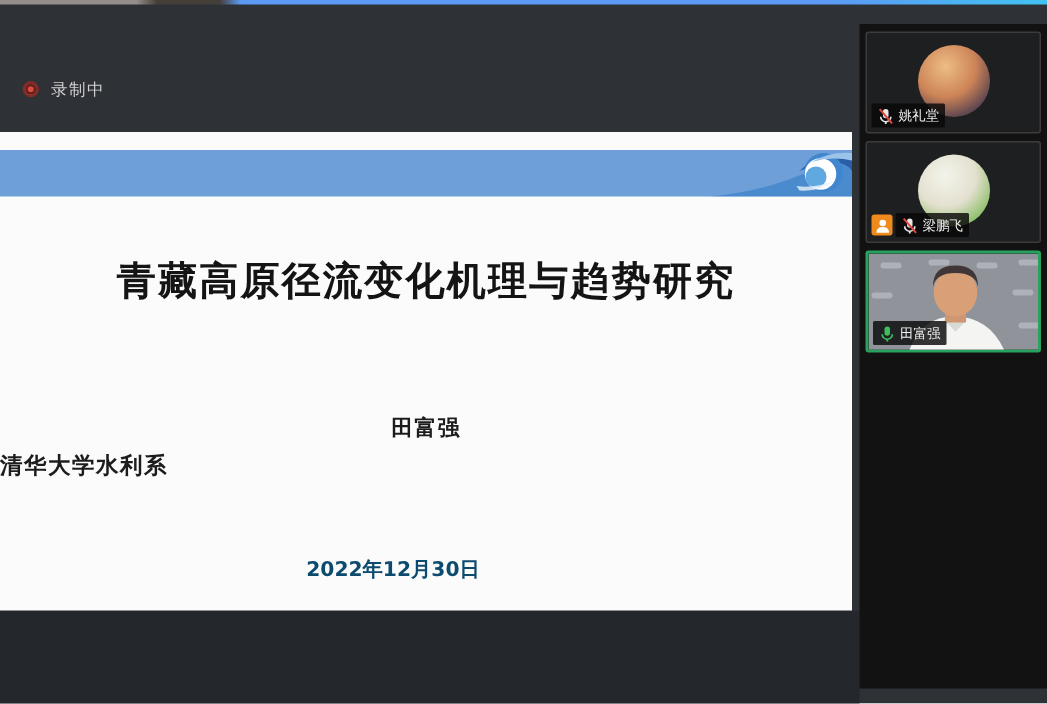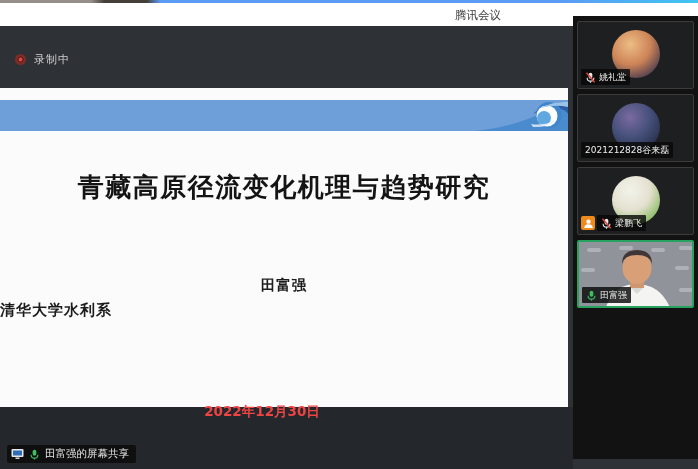--- a/index.html
+++ b/index.html
@@ -30,21 +30,21 @@
   #slide { position:absolute; left:0; top:62px; width:568px; height:319px; background:#fbfbfb; }
   #banner { position:absolute; left:0; top:12px; width:568px; height:31px; background:#6f9fd8; }
   #banner svg { position:absolute; right:0; top:0; height:31px; }
   .slide-title { position:absolute; left:0; top:82px; width:568px; text-align:center;
     font-size:26px; font-weight:bold; color:#141414; letter-spacing:1.5px; }
   .slide-presenter { position:absolute; left:0; top:188px; width:568px; text-align:center;
     font-size:14.5px; font-weight:bold; color:#1c1c1c; letter-spacing:1px; }
   .slide-affil { position:absolute; left:0; top:213px; width:568px; text-align:left;
     font-size:15px; font-weight:bold; color:#1c1c1c; letter-spacing:1px; }
   .slide-date { position:absolute; left:0; top:283px; width:524px; text-align:center;
-    font-size:13.5px; font-weight:bold; color:#ef4444;margin-top:32px; }
+    font-size:13.5px; font-weight:bold; color:#0c4a6e; }
 
   
   #share-label { position:absolute; left:7px; bottom:6px; height:18px; display:flex;
     align-items:center; gap:5px; background:rgba(12,12,12,.88); padding:0 7px 0 4px; border-radius:2px; }
   #share-label .share-text { font-size:10.5px; color:#e8e8e8; }
   #share-label svg { display:block; }
 
   
   #sidebar { position:absolute; left:573px; top:16px; width:125px; height:443px; background:#121212; }
   #tiles { position:absolute; left:4px; top:5px; width:117px; }
@@ -62,23 +62,20 @@
     align-items:center; justify-content:center; flex:0 0 auto; }
   svg.mic { width:11px; height:11px; flex:0 0 auto; }
 </style>
 </head>
 <body>
 
 <div id="app">
 
   <div id="top-strip"></div>
 
-  <div id="titlebar">
-    <span class="title">腾讯会议</span>
-  </div>
 
   <div id="stage">
     <div id="stage-bottom"></div>
 
     <div id="recording">
       <span class="dot"></span>
       <span class="rec-label">录制中</span>
     </div>
 
     <div id="slide">
@@ -92,63 +89,40 @@
           <path d="M58 24 Q70 26 84 20 Q74 28 60 27 Z" fill="#eaf3fc" opacity="0.8"></path>
           <path d="M95 2 Q80 1 68 8 Q82 4 95 7 Z" fill="#9cc4e8"></path>
         </svg>
       </div>
       <div class="slide-title">青藏高原径流变化机理与趋势研究</div>
       <div class="slide-presenter">田富强</div>
       <div class="slide-affil">清华大学水利系</div>
       <div class="slide-date">2022年12月30日</div>
     </div>
 
-    <div id="share-label">
-      <svg width="13" height="12" viewBox="0 0 13 12">
-        <rect x="0.5" y="1" width="12" height="8" rx="1" fill="#e8e8e8"></rect>
-        <rect x="2" y="2.5" width="9" height="5" fill="#2f6db8"></rect>
-        <rect x="4.5" y="9.5" width="4" height="1.4" fill="#e8e8e8"></rect>
-      </svg>
-      <svg class="mic" viewBox="0 0 12 12" width="11" height="11">
-        <rect x="4" y="0.8" width="4" height="6.6" rx="2" fill="#3dbf5f"></rect>
-        <path d="M2.3 6.3a3.7 3.7 0 0 0 7.4 0" fill="none" stroke="#3dbf5f" stroke-width="1.2"></path>
-        <line x1="6" y1="10" x2="6" y2="11.6" stroke="#3dbf5f" stroke-width="1.3"></line>
-      </svg>
-      <span class="share-text">田富强的屏幕共享</span>
-    </div>
   </div>
 
   <div id="sidebar">
     <div id="tiles">
   <div class="tile">
     <div class="avatar" style="background: radial-gradient(circle at 38% 30%, rgb(237, 189, 133) 0%, rgb(205, 132, 87) 45%, rgb(90, 68, 80) 78%, rgb(29, 32, 48) 100%);"></div>
     <div class="name-row">
 
       <span class="name-label">
         <svg class="mic" viewBox="0 0 12 12">
                 <rect x="4" y="0.8" width="4" height="6.6" rx="2" fill="#e8e8e8"></rect>
                 <path d="M2.3 6.3a3.7 3.7 0 0 0 7.4 0" fill="none" stroke="#e8e8e8" stroke-width="1.2"></path>
                 <line x1="6" y1="10" x2="6" y2="11.6" stroke="#e8e8e8" stroke-width="1.3"></line>
                 <line x1="1.6" y1="0.8" x2="10.6" y2="11.2" stroke="#e0473c" stroke-width="1.5"></line>
               </svg>
         <span class="nm">姚礼堂</span>
       </span>
     </div>
   </div>
 
-  <div class="tile">
-    <div class="avatar" style="background: radial-gradient(circle at 38% 30%, rgb(122, 106, 160) 0%, rgb(69, 80, 122) 45%, rgb(42, 51, 80) 78%, rgb(26, 34, 56) 100%);"></div>
-    <div class="name-row">
-
-      <span class="name-label">
-
-        <span class="nm">2021212828谷来磊</span>
-      </span>
-    </div>
-  </div>
 
   <div class="tile">
     <div class="avatar" style="background: radial-gradient(circle at 38% 30%, rgb(242, 244, 234) 0%, rgb(228, 224, 208) 45%, rgb(143, 191, 106) 78%, rgb(185, 179, 162) 100%);"></div>
     <div class="name-row">
       <span class="badge" style="display: flex;">
         <svg width="11" height="11" viewBox="0 0 12 12">
           <circle cx="6" cy="4" r="2.4" fill="#ffffff"></circle>
           <path d="M1.4 11 Q1.4 6.9 6 6.9 Q10.6 6.9 10.6 11 Z" fill="#ffffff"></path>
         </svg>
       </span>

